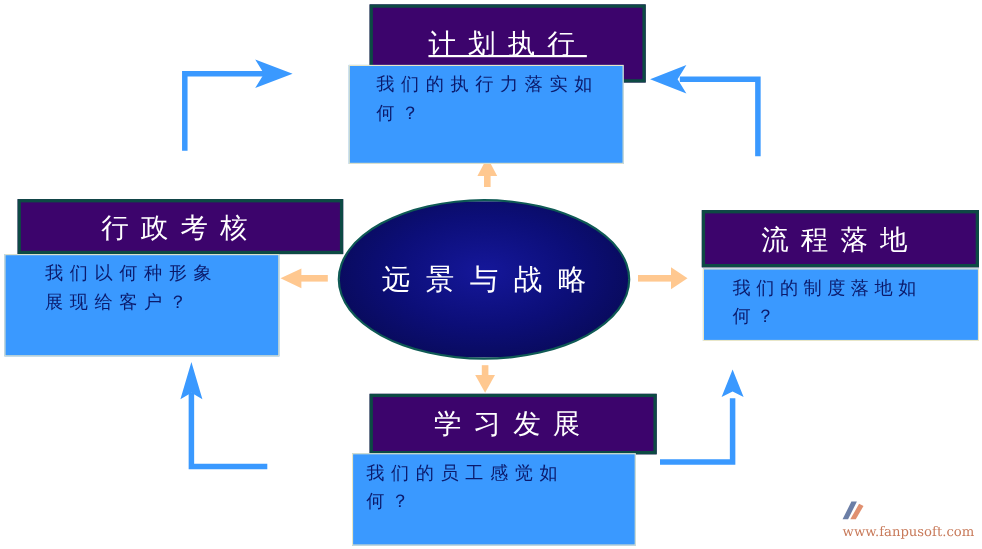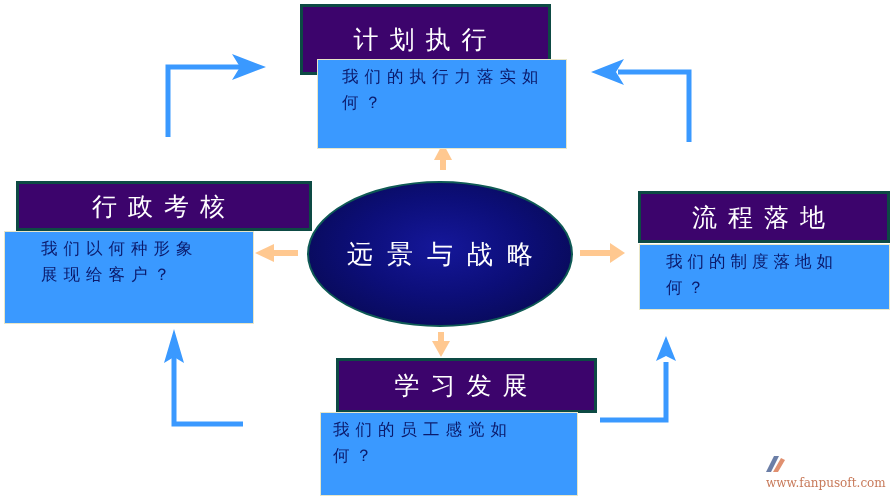--- a/index.html
+++ b/index.html
@@ -87,21 +87,21 @@
     <rect x="438" y="332" width="6" height="11"></rect>
     <polygon points="441,357 432,341 450,341"></polygon>
   </g>
 </svg>
 
 <div id="ellipse">
   <span>远景与战略</span>
 </div>
 
 <div class="card">
-  <div class="card-header" style="left:300px;top:4px;width:251px;height:71px;">计划执行</div>
+  <div class="card-header" style="left:336px;top:4px;width:251px;height:71px;text-decoration:underline;">计划执行</div>
   <div class="card-body" style="left:317px;top:59px;width:250px;height:90px;padding-left:24px;">我们的执行力落实如何？</div>
 </div>
 
 <div class="card">
   <div class="card-header" style="left:3px;top:181px;width:296px;height:50px;margin-left:13px;">行政考核</div>
   <div class="card-body" style="left:4px;top:231px;width:250px;height:93px;padding-left:36px;">我们以何种形象
 展现给客户？</div>
 </div>
 
 <div class="card">

